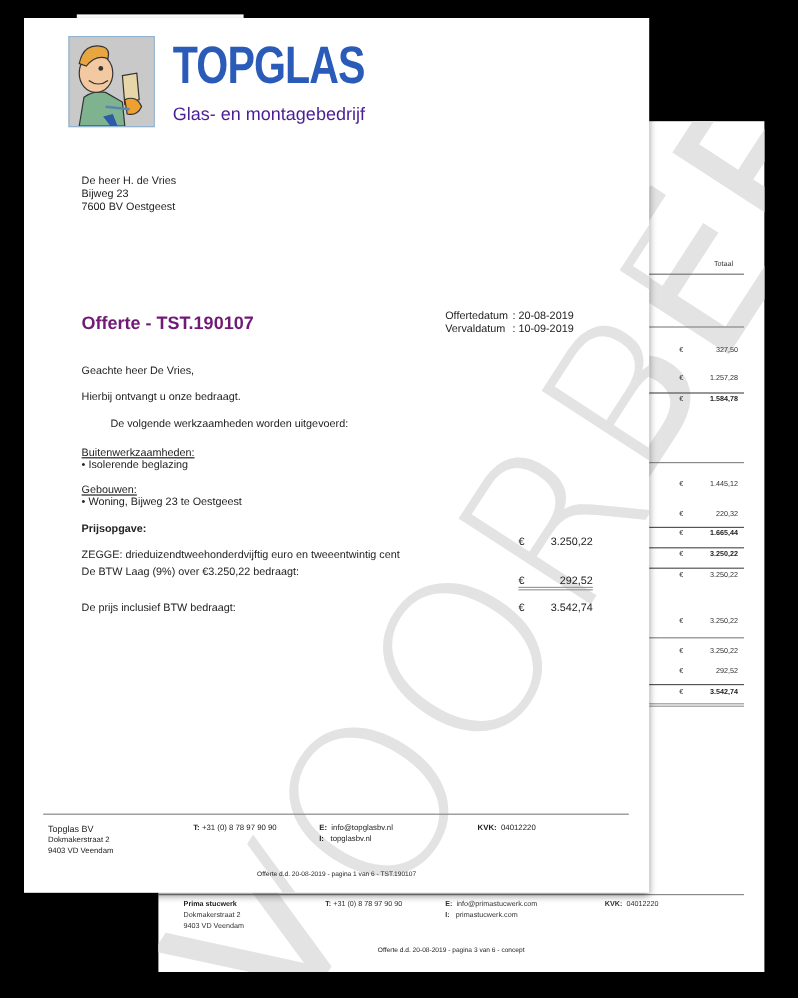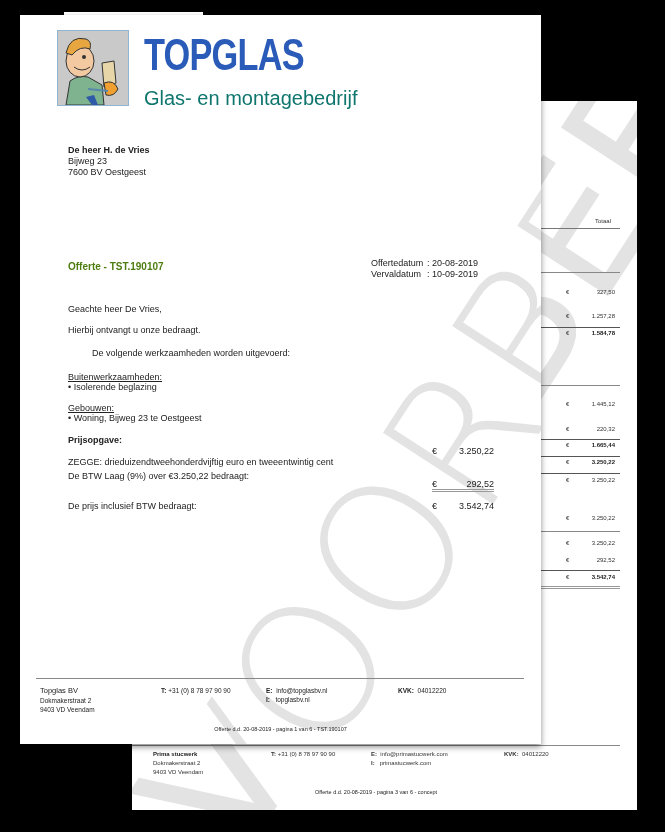--- a/index.html
+++ b/index.html
@@ -17,22 +17,22 @@
   #front .wm { left:98px; top:760px; font-size:180px; letter-spacing:2px; transform:rotate(-57deg);
                font-family:"DejaVu Sans", sans-serif; font-weight:200; }
   #back .wm { left:-34px; top:674px; font-size:180px; letter-spacing:2px; transform:rotate(-57deg);
               font-family:"DejaVu Sans", sans-serif; }
 
   .abs { position:absolute; }
   .t11 { font-size:9px; line-height:11px; }
   .logo-box { left:37px; top:15px; width:70px; height:74px; background:#c8c8c8; border:1px solid #8fb3d0; }
   .brand { left:124px; top:16px; font-size:44px; font-weight:700; color:#2a5bb8; letter-spacing:-1px;
            transform:scaleX(0.78); transform-origin:0 0; line-height:48px; font-family:"Liberation Sans Narrow","Liberation Sans", sans-serif; }
-  .tagline { left:124px; top:72px; font-size:20px; color:#0f766e; }
-  .title { left:48px; top:246px; font-size:10px; font-weight:700; color:#4d7c0f; }
+  .tagline { left:124px; top:72px; font-size:15px; color:#4c1d95; }
+  .title { left:48px; top:246px; font-size:15px; font-weight:700; color:#701a75; }
   .meta { left:351px; top:243px; font-size:9px; line-height:11px; color:#222; }
   .meta .k { display:inline-block; width:56px; }
   .ul { text-decoration:underline; }
   .b { font-weight:700; }
   .euro { position:absolute; font-size:9px; }
   .amt { position:absolute; font-size:9px; text-align:right; width:60px; }
   .hr { position:absolute; height:1px; background:#888; }
   .hr2 { position:absolute; height:0; border-top:1px solid #999; border-bottom:1px solid #999; }
   .foot { font-size:7px; line-height:9px; color:#222; }
   .footc { font-size:5.5px; color:#222; }
@@ -142,21 +142,21 @@
       <path d="M16 36 Q24 42 32 36" fill="none" stroke="#333" stroke-width="1"></path>
       <circle cx="26" cy="26" r="2" fill="#333"></circle>
       <path d="M44 32 L56 30 L58 52 L46 56 Z" fill="#e6d6a8" stroke="#333" stroke-width="1"></path>
       <path d="M46 52 Q56 48 60 58 Q56 66 48 64 Z" fill="#f0a030" stroke="#333" stroke-width="1"></path>
       <path d="M30 58 L50 60" stroke="#58a" stroke-width="2"></path>
     </svg>
   </div>
   <div class="abs brand">TOPGLAS</div>
   <div class="abs tagline">Glas- en montagebedrijf</div>
 
-  <div class="abs t11" style="left:48px; top:130px;font-weight:bold;">De heer H. de Vries</div>
+  <div class="abs t11" style="left:48px; top:130px;">De heer H. de Vries</div>
   <div class="abs t11" style="left:48px; top:141px;">Bijweg 23</div>
   <div class="abs t11" style="left:48px; top:152px;">7600 BV Oestgeest</div>
 
   <div class="abs title">Offerte - TST.190107</div>
   <div class="abs meta">
     <div><span class="k">Offertedatum</span><span>: 20-08-2019</span></div>
     <div><span class="k">Vervaldatum</span><span>: 10-09-2019</span></div>
   </div>
 
   <div class="abs t11" style="left:48px; top:289px;">Geachte heer De Vries,</div>

